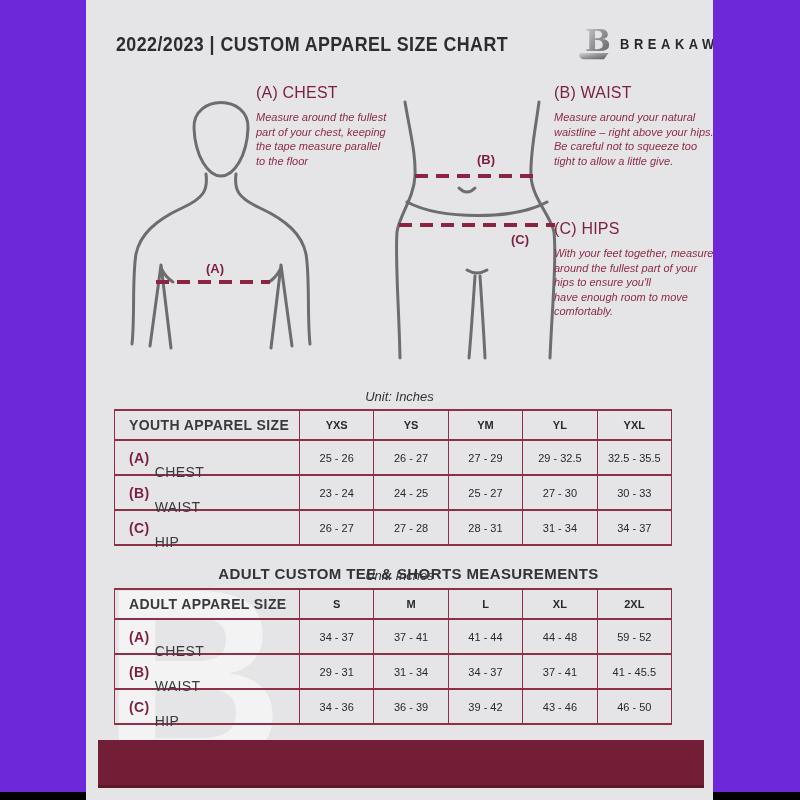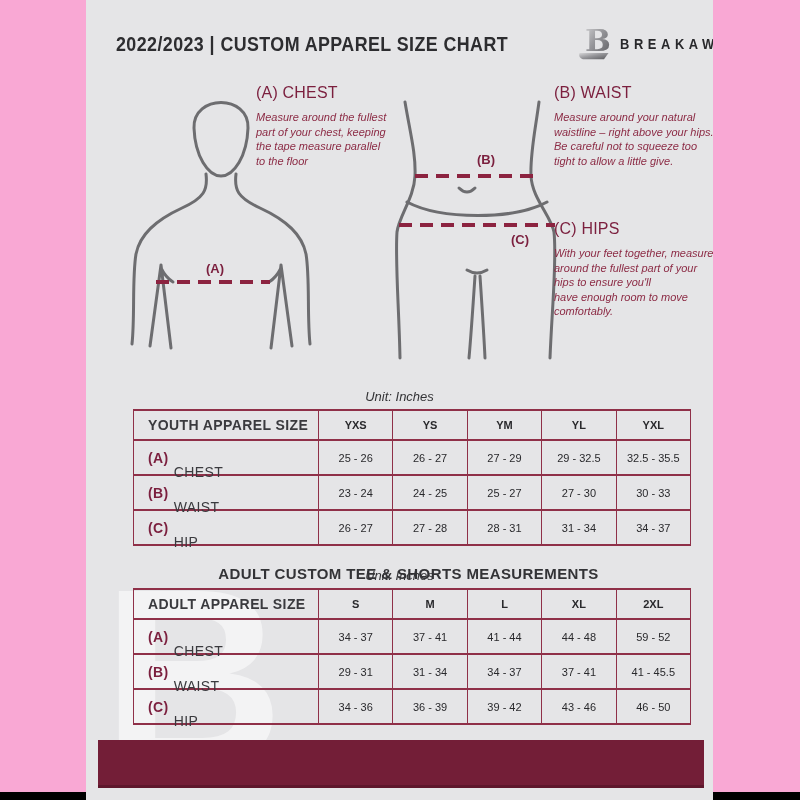--- a/index.html
+++ b/index.html
@@ -1,19 +1,19 @@
 <!DOCTYPE html>
 <html><head>
 <meta charset="utf-8">
 <style>
   * { margin:0; padding:0; box-sizing:border-box; }
   html,body { width:800px; height:800px; background:#000; overflow:hidden; }
   body { font-family:"Liberation Sans", sans-serif; }
 
-  .stage { position:relative; width:800px; height:792px; background:#f9a8d4; }
+  .stage { position:relative; width:800px; height:792px; background:#6d28d9; }
 
   .page {
     position:absolute; left:86px; top:0; width:627px; height:800px;
     background:#e5e5e7; overflow:hidden;
   }
 
   
   .header {
     position:absolute; left:30px; right:22px; top:24px; height:40px;
     display:flex; justify-content:space-between; align-items:center;
@@ -53,21 +53,21 @@
     font-size:15px; font-weight:700; color:#333336; letter-spacing:.4px;
   }
   .section-unit {
     position:absolute; left:0; width:627px; text-align:center;
     font-size:13px; font-style:italic; color:#333336;
   }
   .t-youth-title { top:370px; } .t-youth-unit { top:389px; }
   .t-adult-title { top:565px;margin-left:9px; } .t-adult-unit { top:568px; }
 
   .size-table {
-    position:absolute; left:47px; width:558px; z-index:1;
+    position:absolute; left:28px; width:558px; z-index:1;
     border-top:2px solid #8f3048; border-bottom:2px solid #8f3048;
     border-left:1.5px solid #8f3048; border-right:1.5px solid #8f3048;
   }
   .tbl-youth { top:409px; }
   .tbl-adult { top:588px; }
   .t-row { display:grid; grid-template-columns:184px repeat(5,1fr); }
   .t-row + .t-row { border-top:2px solid #8f3048; }
   .t-cell {
     display:flex; align-items:center; justify-content:center;
     height:33px; border-left:1.5px solid #8f3048;

